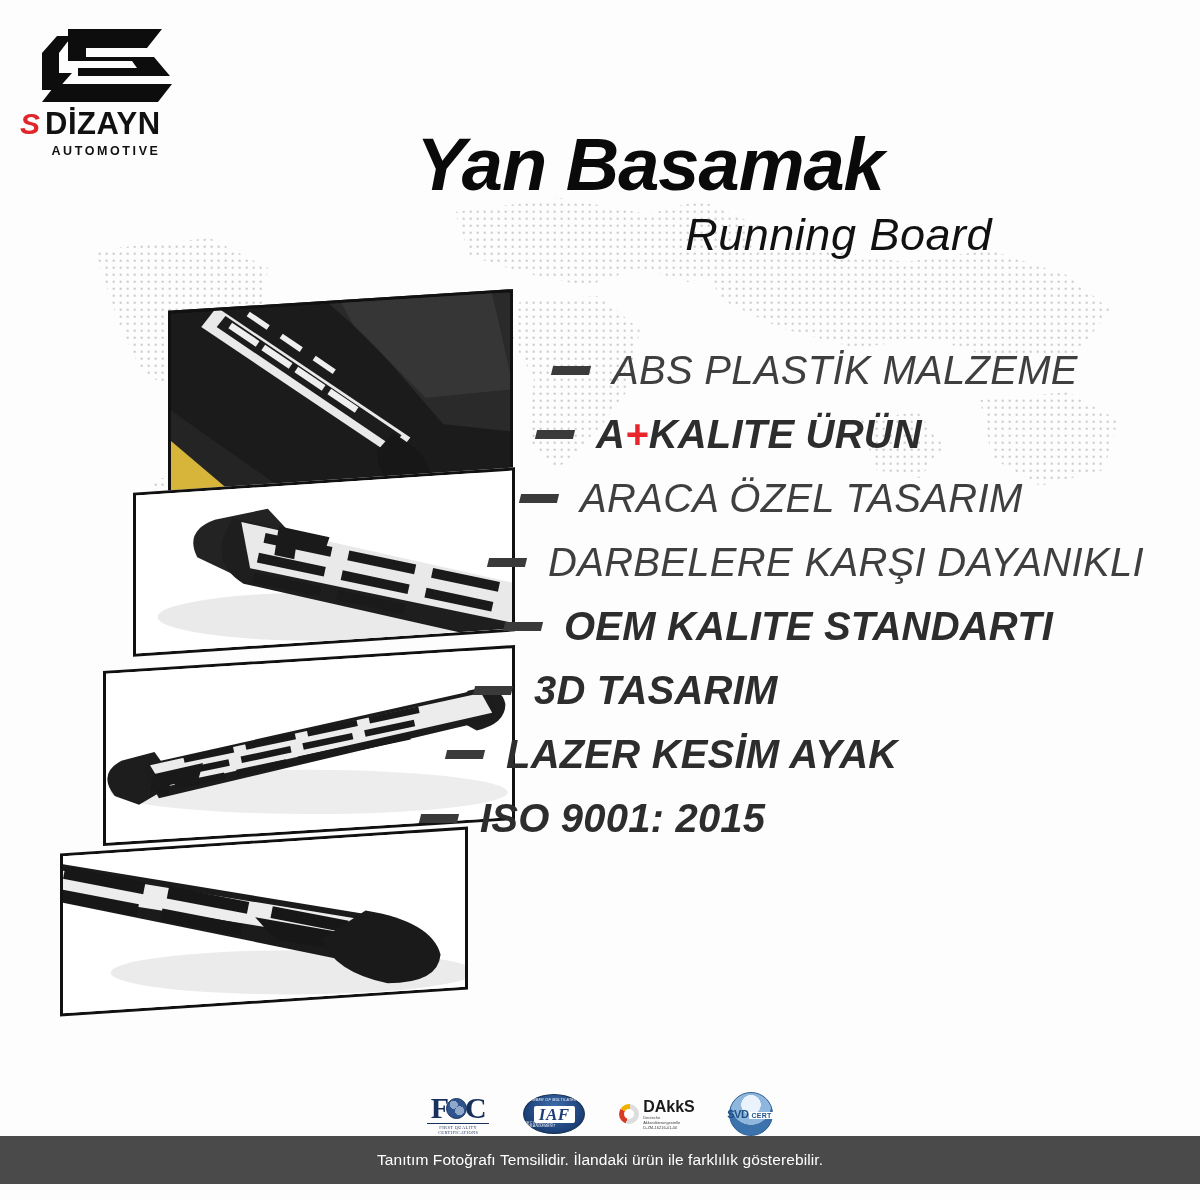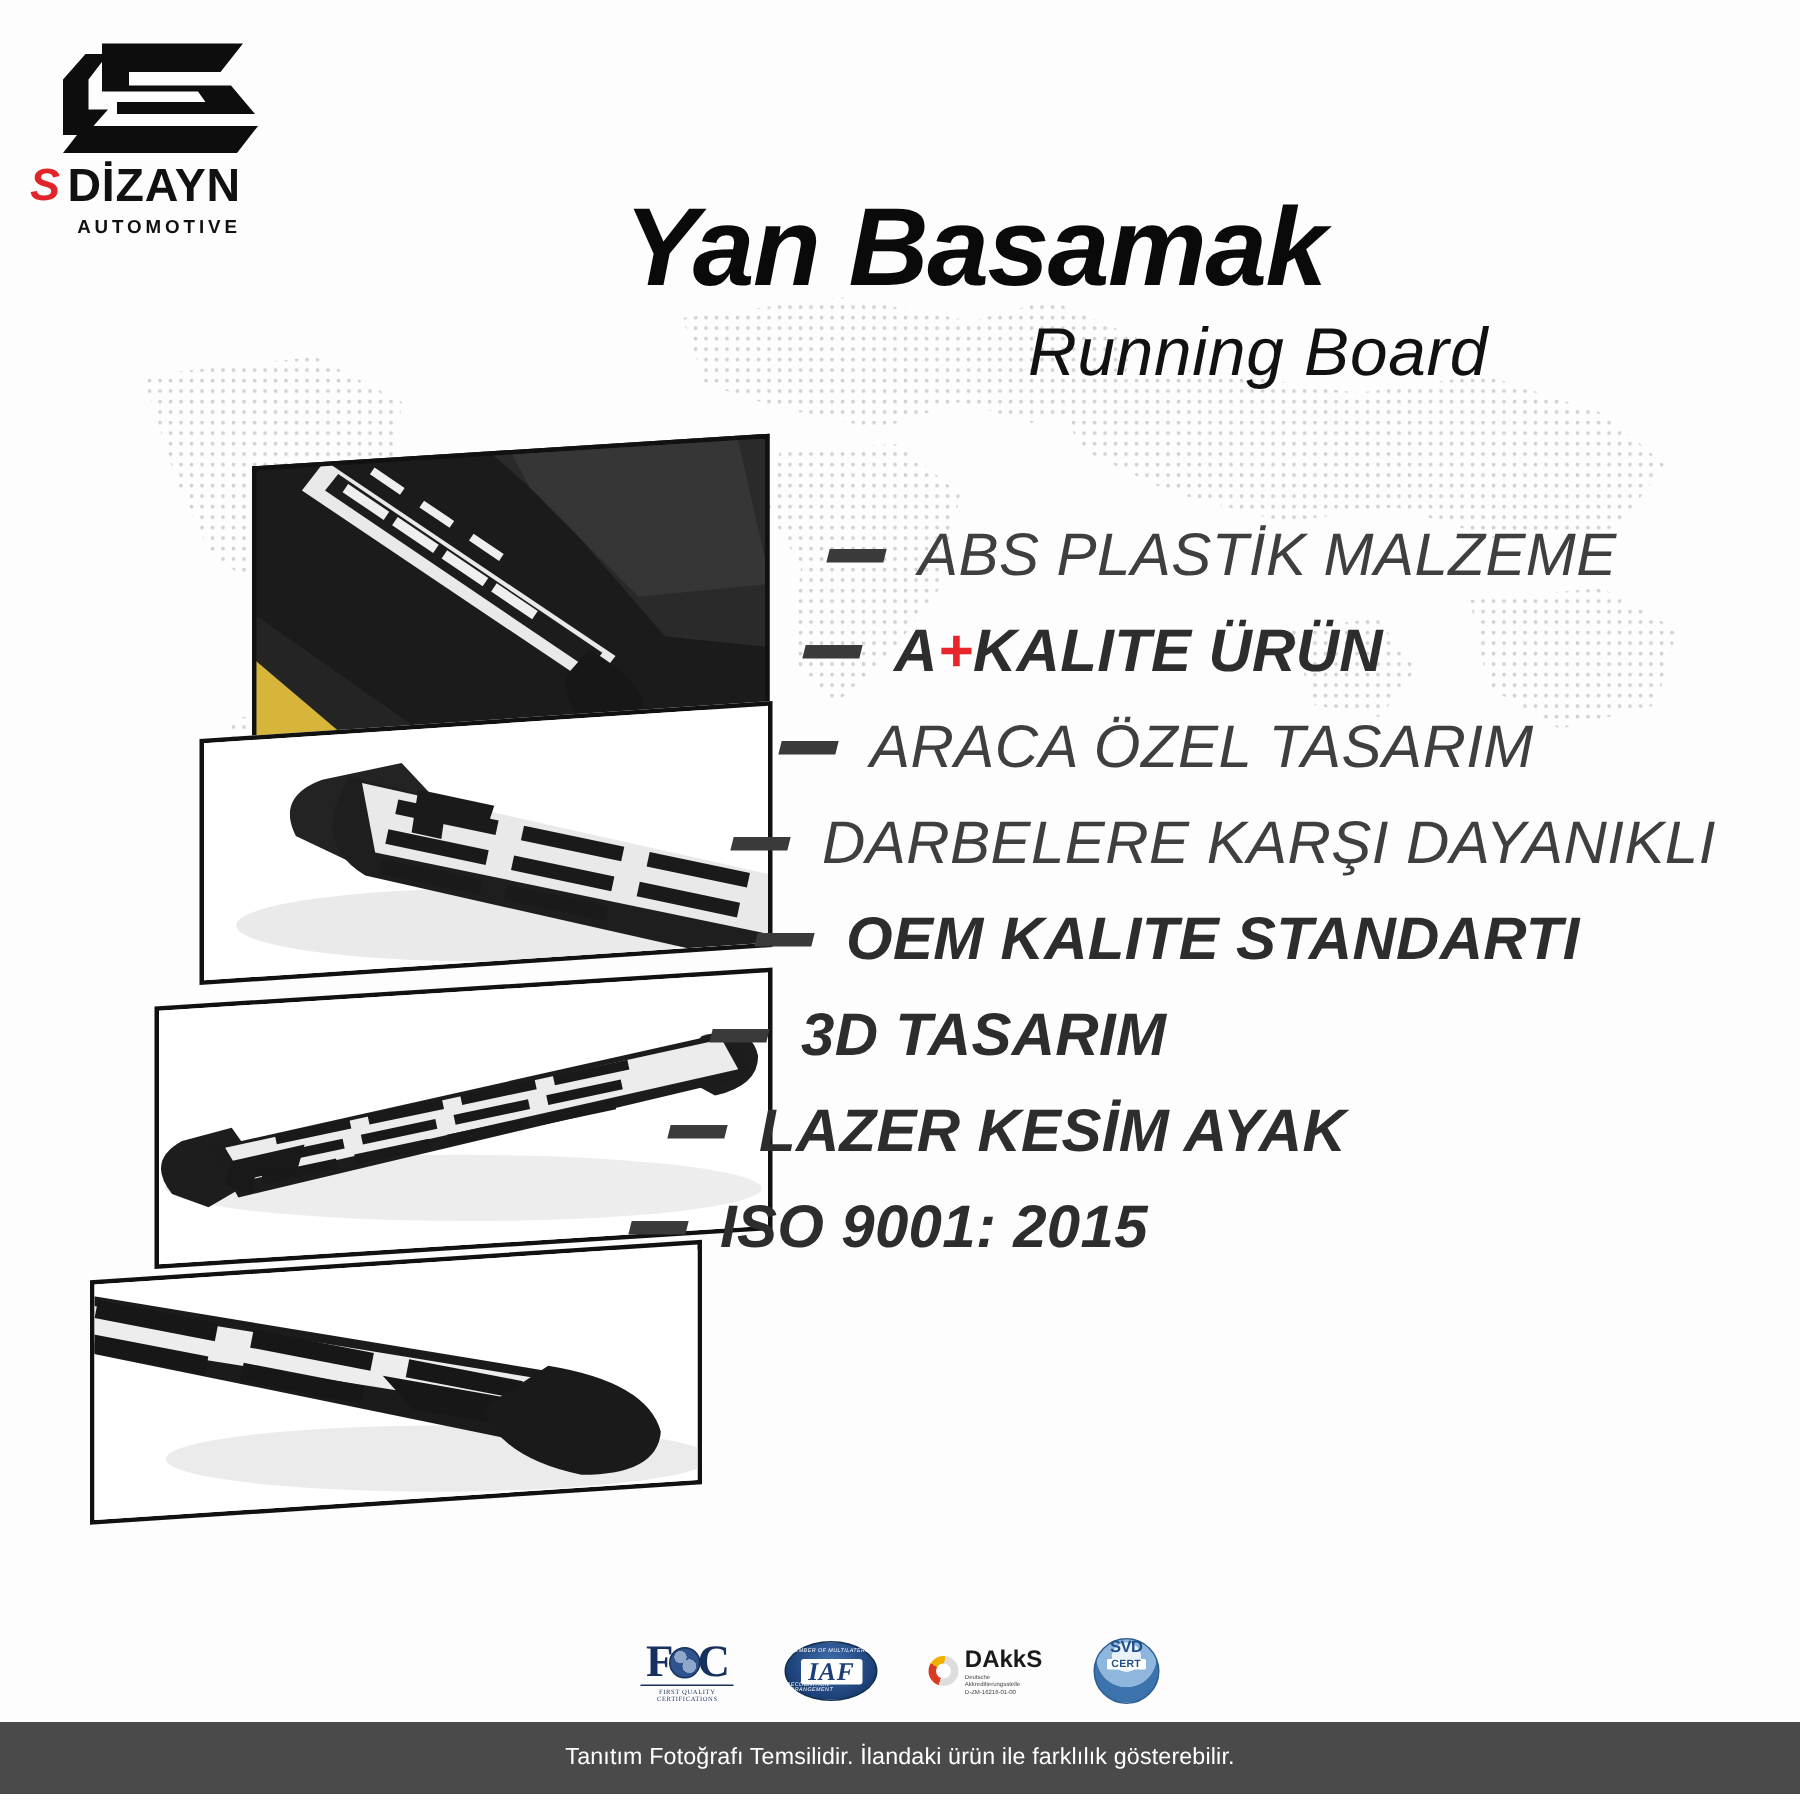--- a/index.html
+++ b/index.html
@@ -273,22 +273,22 @@
     font-size: 4px;
     color: #444;
     line-height: 1.25;
   }
 
   .cert-svd {
     width: 42px; height: 42px;
     border-radius: 50%;
     background: radial-gradient(circle at 50% 28%, #eaf2fb 0 26%, #8fb7dd 27% 54%, #3c73ad 55% 82%, #1f4b7d 83% 100%);
     border: 1.4px solid #2c5e92;
-    display: flex; flex-direction: column;
-    align-items: center; 
+    display: flex; flex-direction: row;
+    align-items: center; justify-content: center;
     color: #17365c;
     line-height: 1;
   }
   .svd-top {
     font-size: 11px;
     font-weight: 900;
     letter-spacing: -.4px;
     color: #1f4f86;
   }
   .svd-bot {
@@ -299,21 +299,21 @@
     padding: 0 3px;
     border-radius: 1px;
     margin-top: 2px;
     letter-spacing: .2px;
   }
 
   
   #footer-bar {
     position: absolute;
     left: 0;
-    bottom: 4px;
+    bottom: 16px;
     width: 1200px;
     height: 48px;
     background: #4a4a4a;
     display: flex;
     align-items: center;
     justify-content: center;
   }
   #footer-text {
     color: #ffffff;
     font-size: 15.5px;

